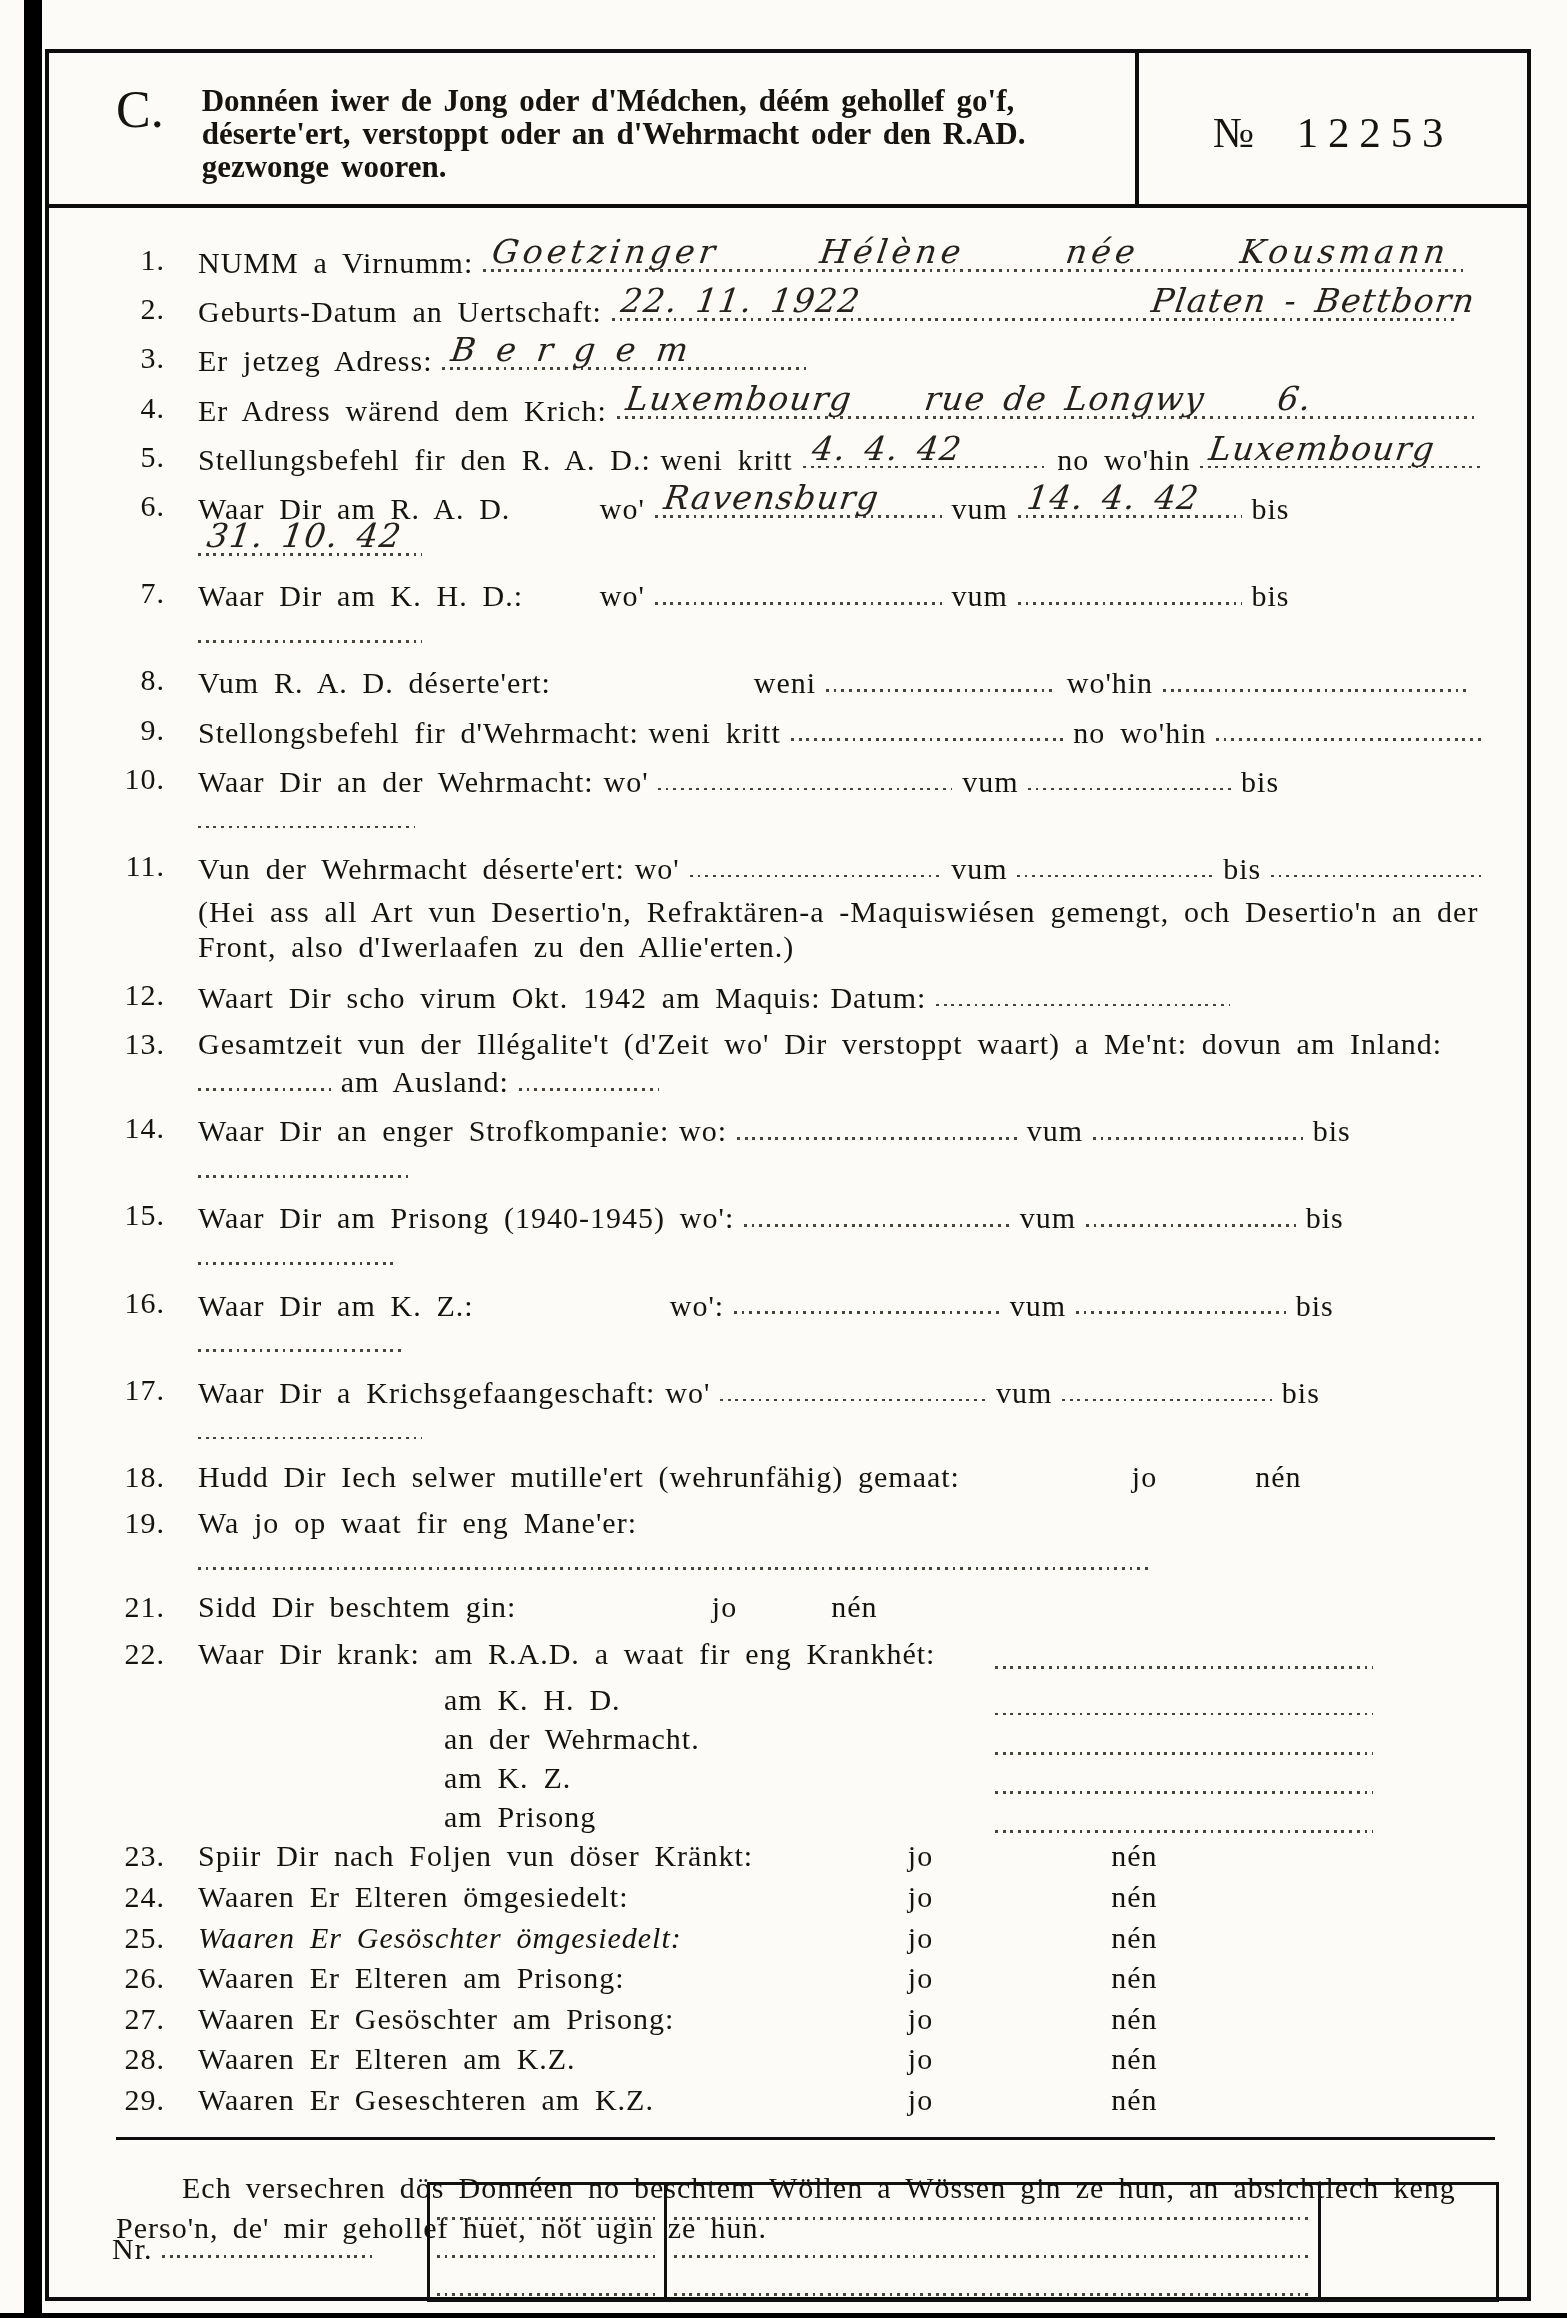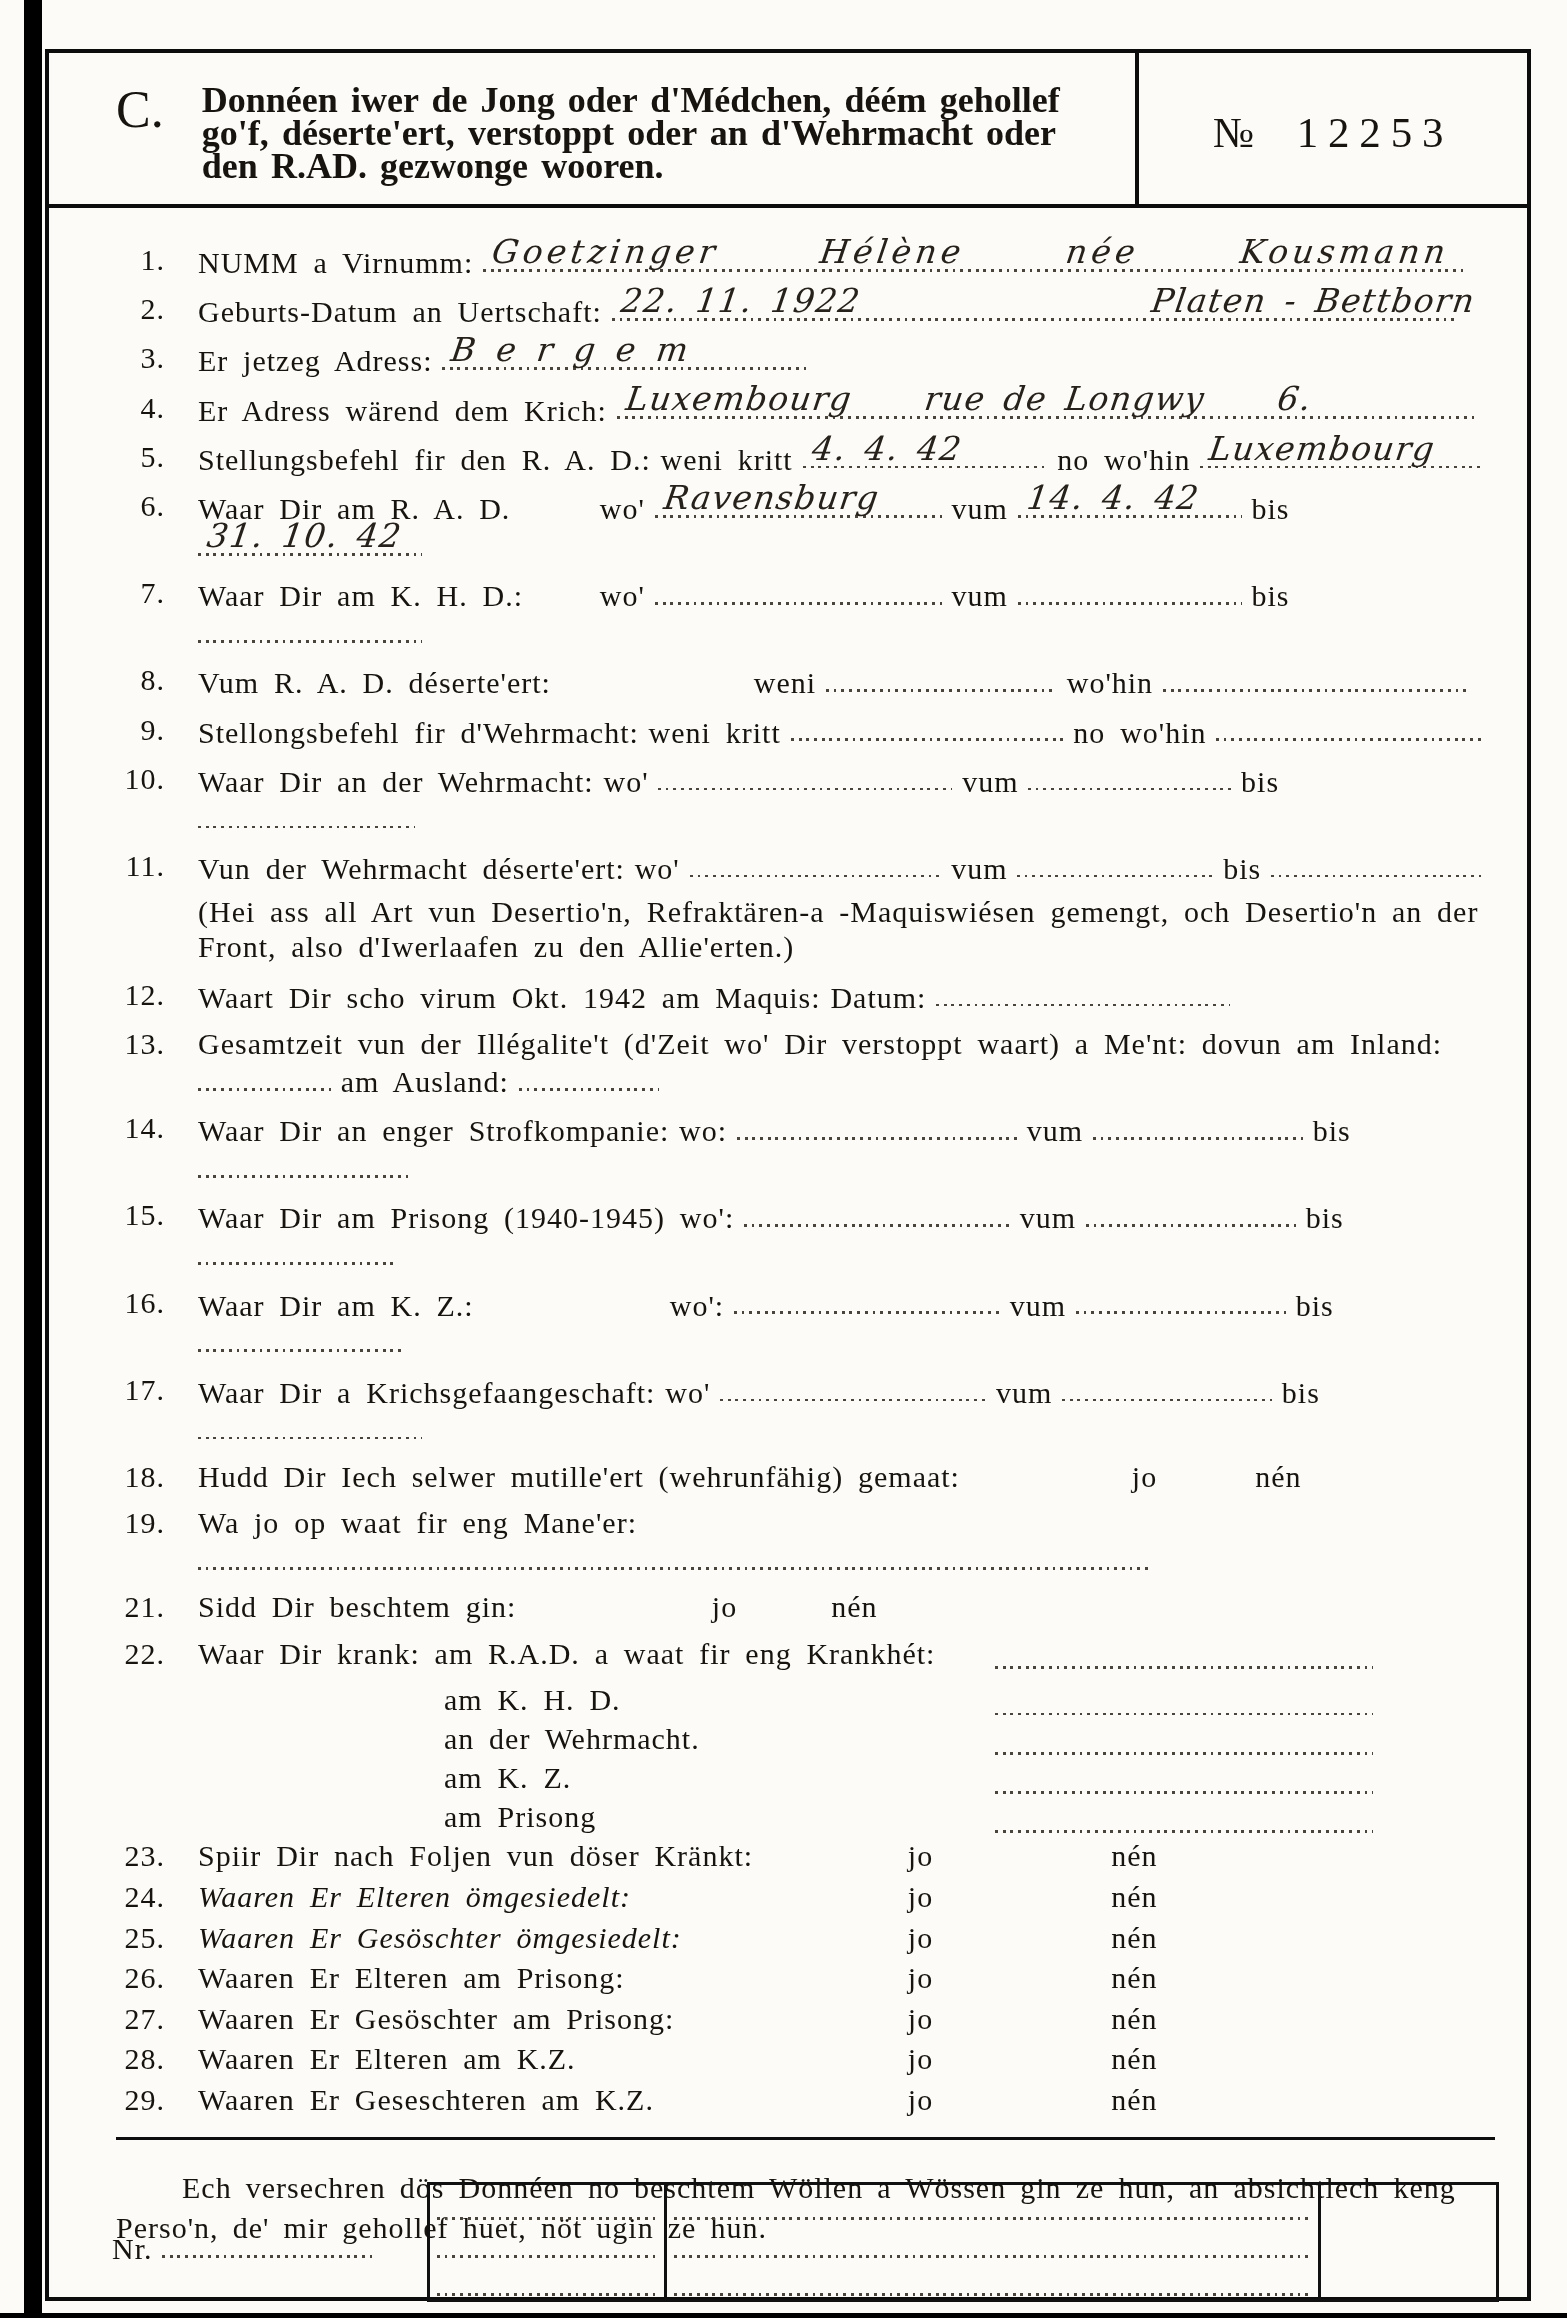--- a/index.html
+++ b/index.html
@@ -13,21 +13,21 @@
   .scan-bar-left { position:absolute; left:24px; top:0; width:18px; height:100%; background:#000; }
   .scan-bar-bottom { position:absolute; left:0; bottom:0; width:100%; height:6.3px; background:#000; }
   .frame {
     position:absolute; top:49px; left:45px; right:36px; bottom:18px;
     border:4.9px solid #0c0c0c; background:#fcfbf7;
   }
   
   .header { display:flex; align-items:stretch; border-bottom:4.2px solid #0c0c0c; }
   .header-main { flex:1; display:flex; padding:31px 21px 21px 67px; }
   .c-letter { font-size:52px; line-height:1; margin-right:38px; }
-  .header-desc { font-weight:700; font-size:36px; line-height:33px; max-width:938px; word-spacing:4.2px; }
+  .header-desc { font-weight:700; font-size:31px; line-height:33px; max-width:938px; word-spacing:4.2px; }
   .header-no { width:392px; border-left:4.2px solid #0c0c0c; display:flex; align-items:flex-start; justify-content:center; gap:43px; padding-top:55px; }
   .no-sign { font-size:43px; }
   .no-value { font-size:43px; letter-spacing:9.8px; }
   
   .content { padding:34px 32px 0 67px; }
   .q { display:flex; margin-bottom:11.2px; font-size:30px; line-height:35px; letter-spacing:1px; word-spacing:6.3px; }
   .q.tight { margin-bottom:5.6px; }
   .q.sub { margin-bottom:4.2px; }
   .q.note { margin-top:-2.8px; margin-bottom:12.6px; }
   .q-num { flex:0 0 49px; width:49px; text-align:right; margin-right:21px; }
@@ -225,21 +225,21 @@
               </span>
               <span class="gap" style="width: 112px;"></span>
             </span>
           </div>
           <div class="q tight">
             <span class="q-num">23.</span>
             <span class="q-body"><span class="lbl" style="min-width: 700px;">Spiir Dir nach Foljen vun döser Kränkt:</span><span class="opt">jo</span><span class="gap" style="width: 178px;"></span><span class="opt">nén</span></span>
           </div>
           <div class="q tight">
             <span class="q-num">24.</span>
-            <span class="q-body"><span class="lbl" style="min-width: 700px; font-style: italic;">Waaren Er Elteren ömgesiedelt:</span><span class="opt">jo</span><span class="gap" style="width: 178px;"></span><span class="opt">nén</span></span>
+            <span class="q-body"><span class="lbl" style="min-width: 700px;">Waaren Er Elteren ömgesiedelt:</span><span class="opt">jo</span><span class="gap" style="width: 178px;"></span><span class="opt">nén</span></span>
           </div>
           <div class="q tight">
             <span class="q-num">25.</span>
             <span class="q-body"><span class="lbl" style="min-width: 700px; font-style: italic;">Waaren Er Gesöschter ömgesiedelt:</span><span class="opt">jo</span><span class="gap" style="width: 178px;"></span><span class="opt">nén</span></span>
           </div>
           <div class="q tight">
             <span class="q-num">26.</span>
             <span class="q-body"><span class="lbl" style="min-width: 700px;">Waaren Er Elteren am Prisong:</span><span class="opt">jo</span><span class="gap" style="width: 178px;"></span><span class="opt">nén</span></span>
           </div>
           <div class="q tight">

